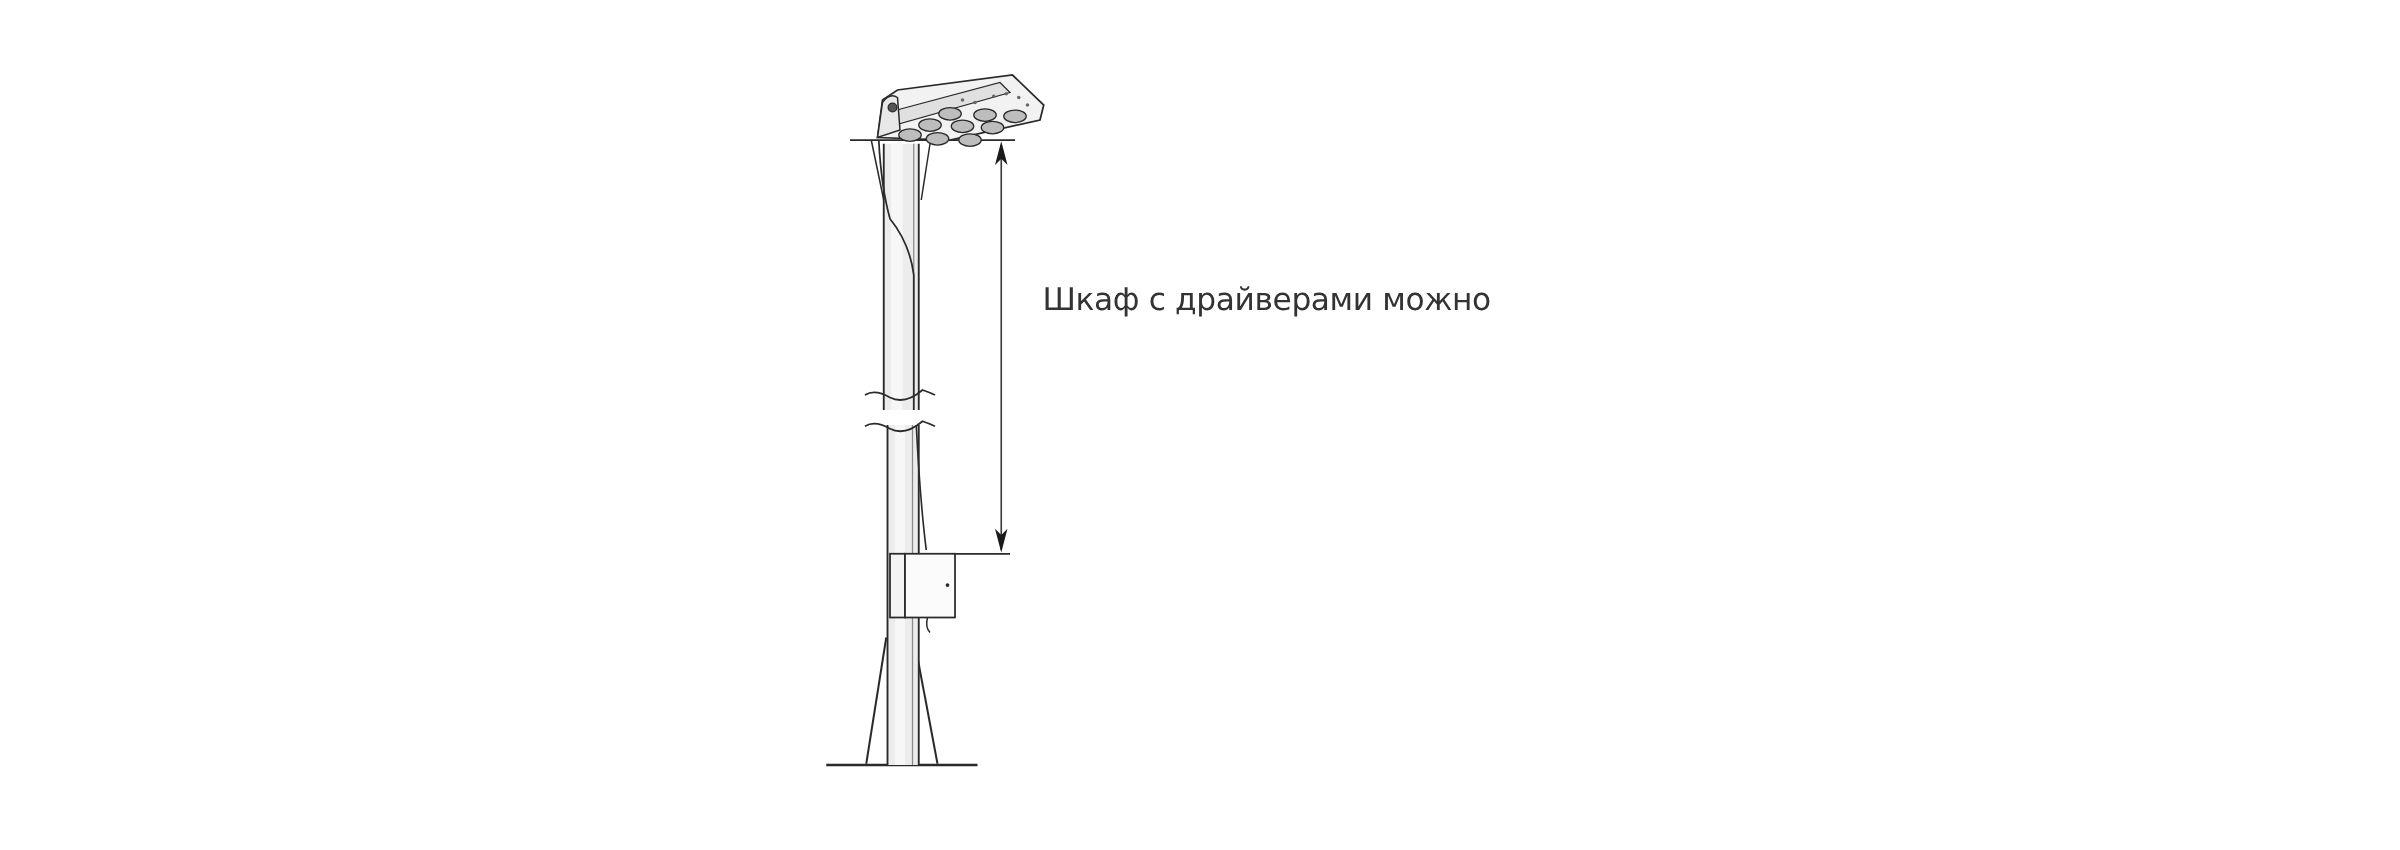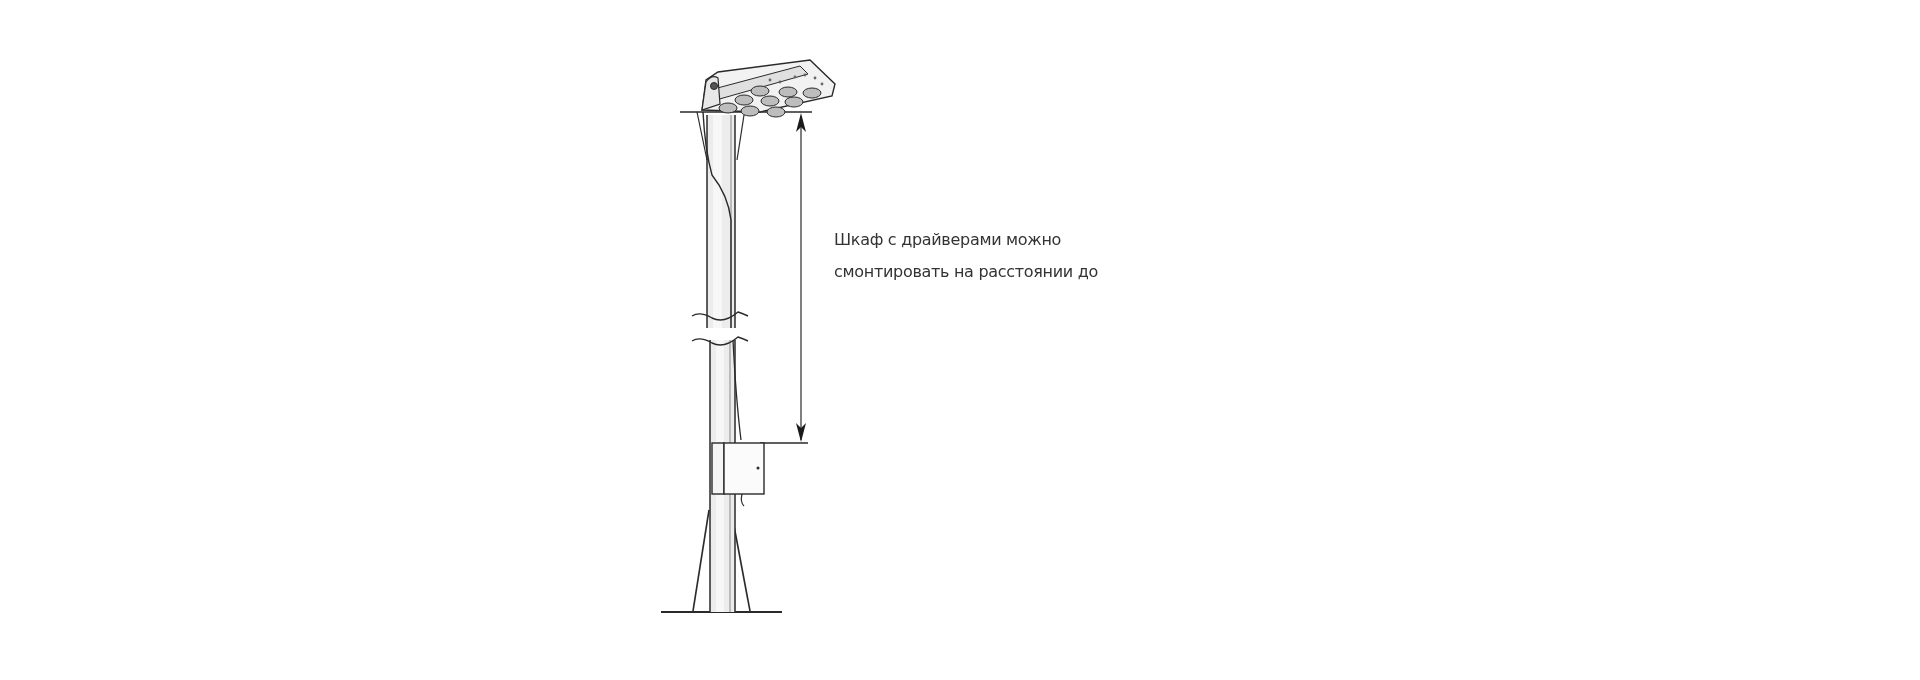--- a/index.html
+++ b/index.html
@@ -1,21 +1,21 @@
 <!DOCTYPE html>
 <html><head>
   <meta charset="utf-8">
   <style>
     html, body { margin: 0; padding: 0; background: #ffffff; }
     body { width: 1920px; height: 680px; position: relative; overflow: hidden; font-family: "Liberation Sans", sans-serif; }
     .diagram { position: absolute; left: 0; top: 0; width: 1920px; height: 680px; }
     .caption {
       position: absolute; left: 834px; top: 224px;
       font-family: "DejaVu Sans", sans-serif;
-      font-size: 16px; line-height: 32px; color: #333333;
+      font-size: 25px; line-height: 32px; color: #333333;
       letter-spacing: -0.3px;
     }
     .caption div { white-space: nowrap; }
   </style>
 </head>
 <body>
 
 <div class="diagram">
   <svg width="1920" height="680" viewBox="0 0 1920 680" xmlns="http://www.w3.org/2000/svg">
 
@@ -97,15 +97,14 @@
 
     <g>
       <rect x="712" y="443" width="12" height="51" fill="#f4f4f4" stroke="#2a2a2a" stroke-width="1.4"></rect>
       <rect x="724" y="443" width="40" height="51" fill="#fbfbfb" stroke="#2a2a2a" stroke-width="1.4"></rect>
       <circle cx="758" cy="468" r="1.5" fill="#2a2a2a"></circle>
     </g>
   </svg>
 
   <div class="caption">
     <div>Шкаф с драйверами можно</div>
-    <div>смонтировать на расстоянии до</div>
   </div>
 </div>
 
 </body></html>

